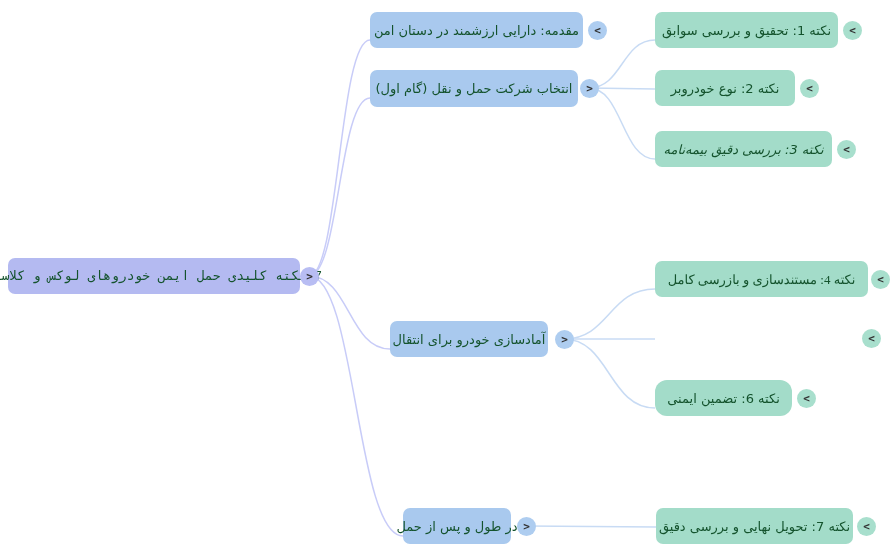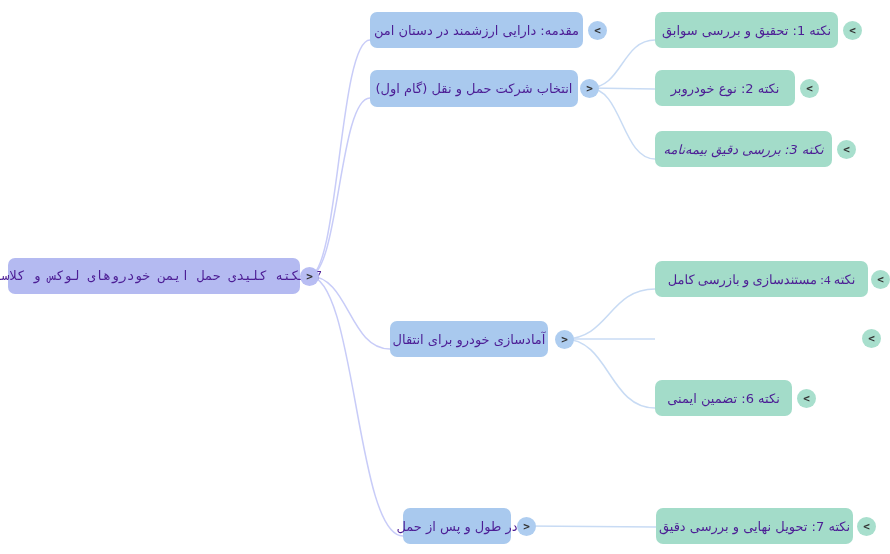--- a/index.html
+++ b/index.html
@@ -3,21 +3,21 @@
 <meta charset="utf-8">
 <style>
   html,body{margin:0;padding:0;background:#ffffff;}
   #canvas{
     position:relative;width:890px;height:554px;background:#ffffff;overflow:hidden;
     font-family:"DejaVu Sans",sans-serif;
   }
   #links{position:absolute;left:0;top:0;width:890px;height:554px;}
   .node{
     position:absolute;display:flex;align-items:center;justify-content:center;
-    border-radius:7px;font-size:13px;color:#4c1d95;white-space:nowrap;
+    border-radius:7px;font-size:13px;color:#14532d;white-space:nowrap;
     direction:rtl;unicode-bidi:plaintext;line-height:1;
   }
   .lvl-root{background:#b4baf1;}
   .lvl-2{background:#a9c9ee;}
   .lvl-3{background:#a3dcc9;}
   .toggle{
     position:absolute;width:19px;height:19px;border-radius:50%;
     display:flex;align-items:center;justify-content:center;
     font-size:11px;font-weight:bold;color:#333;cursor:pointer;
     font-family:"DejaVu Sans Mono",monospace;
@@ -74,19 +74,19 @@
   <div class="toggle tg-3" style="left:800px;top:79px;">&lt;</div>
 
   <div class="node lvl-3" style="left:655px;top:131px;width:177px;height:36px;font-style:italic;">نکته 3: بررسی دقیق بیمه‌نامه</div>
   <div class="toggle tg-3" style="left:837px;top:140px;">&lt;</div>
 
   <div class="node lvl-3" style="left:655px;top:261px;width:213px;height:36px;font-family:Liberation Serif, serif;">نکته 4: مستندسازی و بازرسی کامل</div>
   <div class="toggle tg-3" style="left:871px;top:270px;">&lt;</div>
 
   <div class="toggle tg-3" style="left:862px;top:329px;">&lt;</div>
 
-  <div class="node lvl-3" style="left:655px;top:380px;width:137px;height:36px;">نکته 6: تضمین ایمنی</div>
+  <div class="node lvl-3" style="left:655px;top:380px;width:137px;height:36px;border-radius:12px;">نکته 6: تضمین ایمنی</div>
   <div class="toggle tg-3" style="left:797px;top:389px;">&lt;</div>
 
   <div class="node lvl-3" style="left:656px;top:508px;width:197px;height:36px;">نکته 7: تحویل نهایی و بررسی دقیق</div>
   <div class="toggle tg-3" style="left:857px;top:517px;">&lt;</div>
 
 </div>
 
 </body></html>

